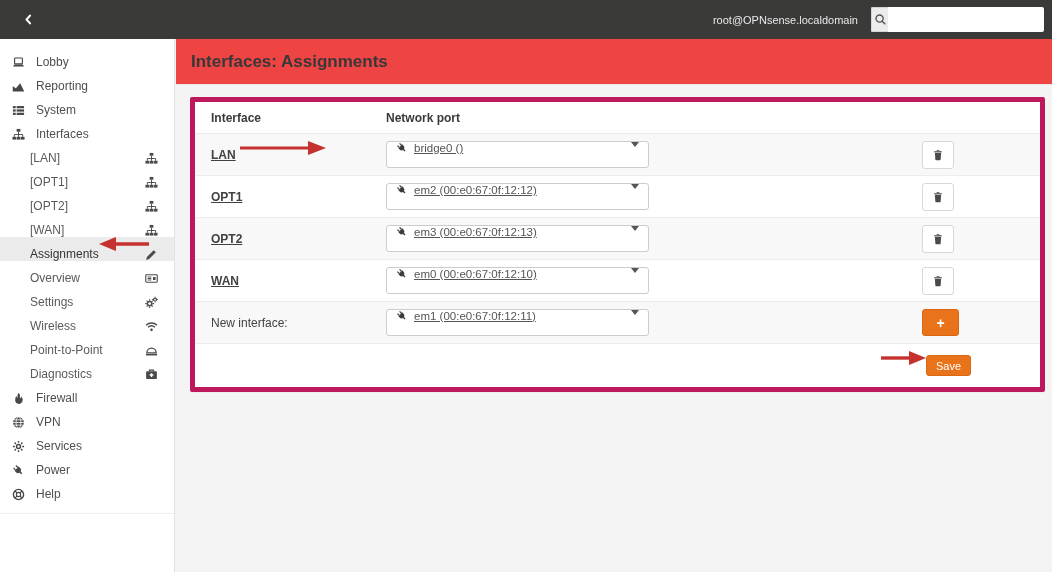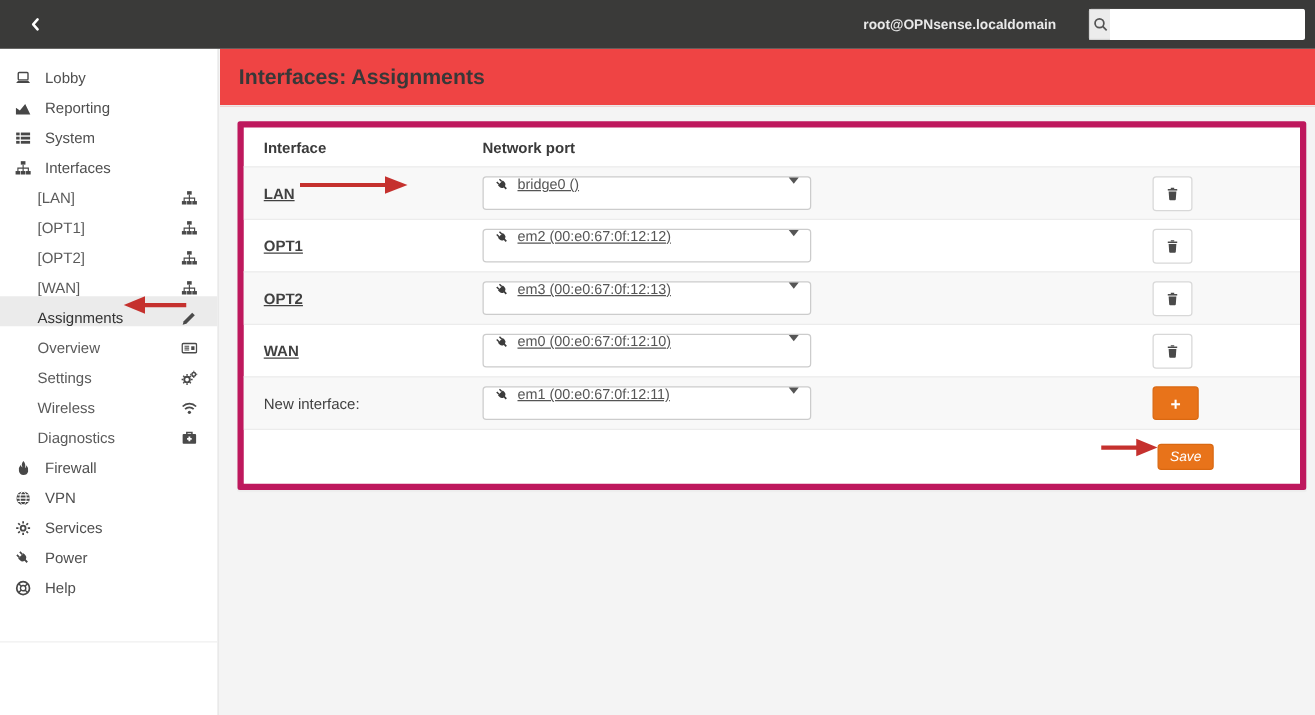--- a/index.html
+++ b/index.html
@@ -15,21 +15,21 @@
     position:absolute; top:0; left:0; width:1052px; height:39px;
     background:var(--topbar); display:flex; align-items:center; z-index:30;
   }
   .brand { display:flex; align-items:center; margin-left:12px; }
   .brand-text { margin-left:7px; display:flex; align-items:baseline; }
   .brand-opn { color:#a0a0a0; font-weight:bold; font-size:19px; letter-spacing:1px; }
   .brand-sense { color:var(--accent); font-weight:bold; font-size:13px; }
   .brand-r { color:#9a9a9a; font-size:7px; vertical-align:top; margin-left:1px; position:relative; top:-6px;}
   .collapse-btn { margin-left:18px; width:20px; height:20px; display:flex; align-items:center; justify-content:center; cursor:pointer;}
   .topbar-right { margin-left:auto; display:flex; align-items:center; }
-  .topbar-user { color:#e9e9e9; font-weight:bold; font-size:11px; margin-right:26px; }
+  .topbar-user { color:#e9e9e9; font-weight:normal; font-size:11px; margin-right:13px; }
   .searchbox { width:173px; height:25px; display:flex; margin-right:8px; border-radius:2px; overflow:hidden; }
   .search-addon { width:40px; background:#ececec; display:flex; align-items:center; justify-content:center; color:#555; border:1px solid #d5d5d5; border-right:none; }
   .search-input { flex:1; border:none; outline:none; background:#fff; padding:0 7px; font-size:11px; color:#333; }
 
   
   .sidebar {
     position:absolute; top:39px; left:0; width:175px; height:533px;
     background:#fff; border-right:1px solid #e2e2e2; padding-top:6px; z-index:20;
   }
   .nav-item {
@@ -82,21 +82,21 @@
   .btn-delete svg { width:12px; height:12px; }
   .btn-add {
     width:37px; height:27px; background:var(--accent); border:1px solid var(--accent-border);
     border-radius:3px; color:#fff; font-weight:bold; font-size:14px; cursor:pointer;
     display:flex; align-items:center; justify-content:center;
   }
   .t-row.save-row { height:44px; border-top:1px solid #ececec; }
   .btn-save {
     margin-left:4px; height:21px; padding:0 9px; background:var(--accent); border:1px solid var(--accent-border);
     border-radius:3px; color:#fff; font-size:11px; cursor:pointer;
-    display:inline-flex; align-items:center; justify-content:center;font-style:italic;
+    display:inline-flex; align-items:center; justify-content:center;
   }
 
   
   .annotations { position:absolute; top:0; left:0; width:1052px; height:572px; pointer-events:none; z-index:40; }
   .annotations line { stroke:var(--arrow); }
   .annotations polygon { fill:var(--arrow); }
 </style>
 </head>
 <body>
 
@@ -253,20 +253,29 @@
           </g>
         </svg>
       </span>
   </div>
   <div class="nav-item sub">
     <span class="nav-label">Wireless</span>
     <span class="nav-icon right">
         <svg viewBox="0 0 14 14">
           <path d="M1.2 5.6 a8.2 8.2 0 0 1 11.6 0 M3.3 7.8 a5.2 5.2 0 0 1 7.4 0" fill="none" stroke="currentColor" stroke-width="1.5"></path>
           <circle cx="7" cy="10.6" r="1.4" fill="currentColor"></circle>
+        </svg>
+      </span>
+  </div>
+  <div class="nav-item sub">
+    <span class="nav-label">Point-to-Point</span>
+    <span class="nav-icon right">
+        <svg viewBox="0 0 14 14">
+          <path d="M2 9.5 a5 5 0 0 1 10 0 Z" fill="none" stroke="currentColor" stroke-width="1.4"></path>
+          <path d="M1 11.5 h12" stroke="currentColor" stroke-width="1.7"></path>
         </svg>
       </span>
   </div>
   <div class="nav-item sub">
     <span class="nav-label">Diagnostics</span>
     <span class="nav-icon right">
         <svg viewBox="0 0 14 14">
           <path d="M4.8 3.5 V2.2 h4.4 v1.3" fill="none" stroke="currentColor" stroke-width="1.3"></path>
           <rect x="1.2" y="3.5" width="11.6" height="8.3" rx="0.8" fill="currentColor"></rect>
           <path d="M7 5.6 v4 M5 7.6 h4" stroke="#fff" stroke-width="1.6"></path>

